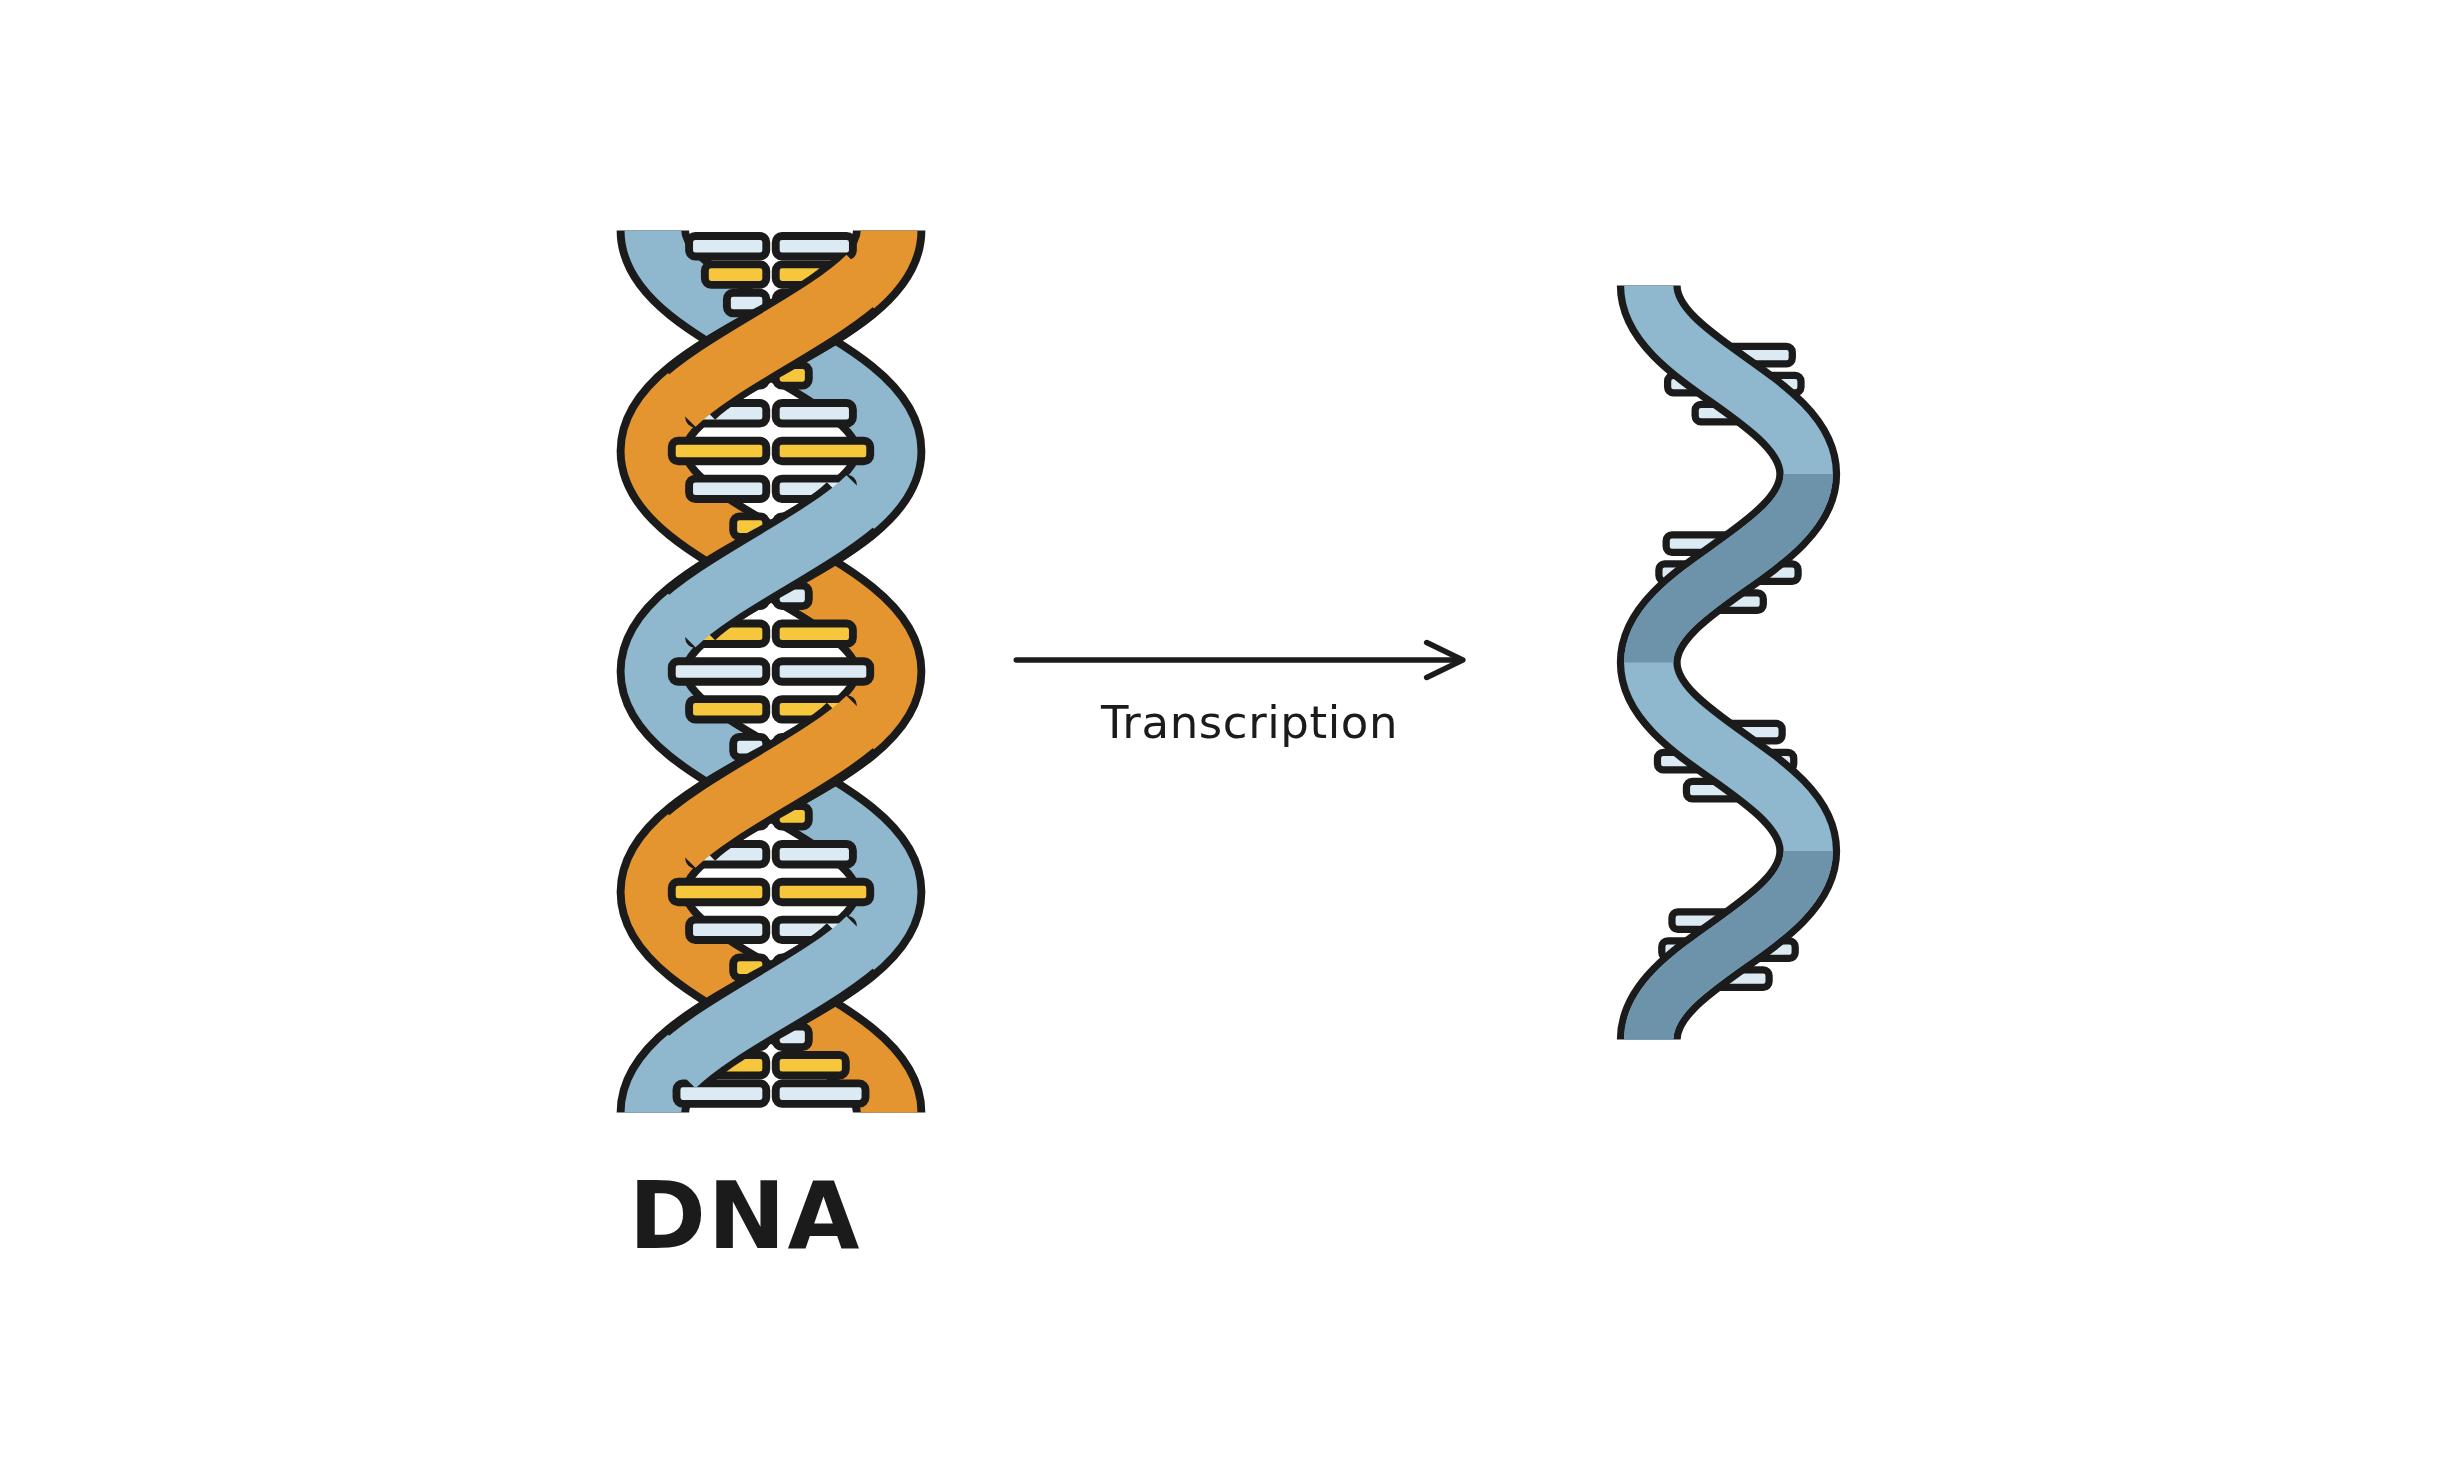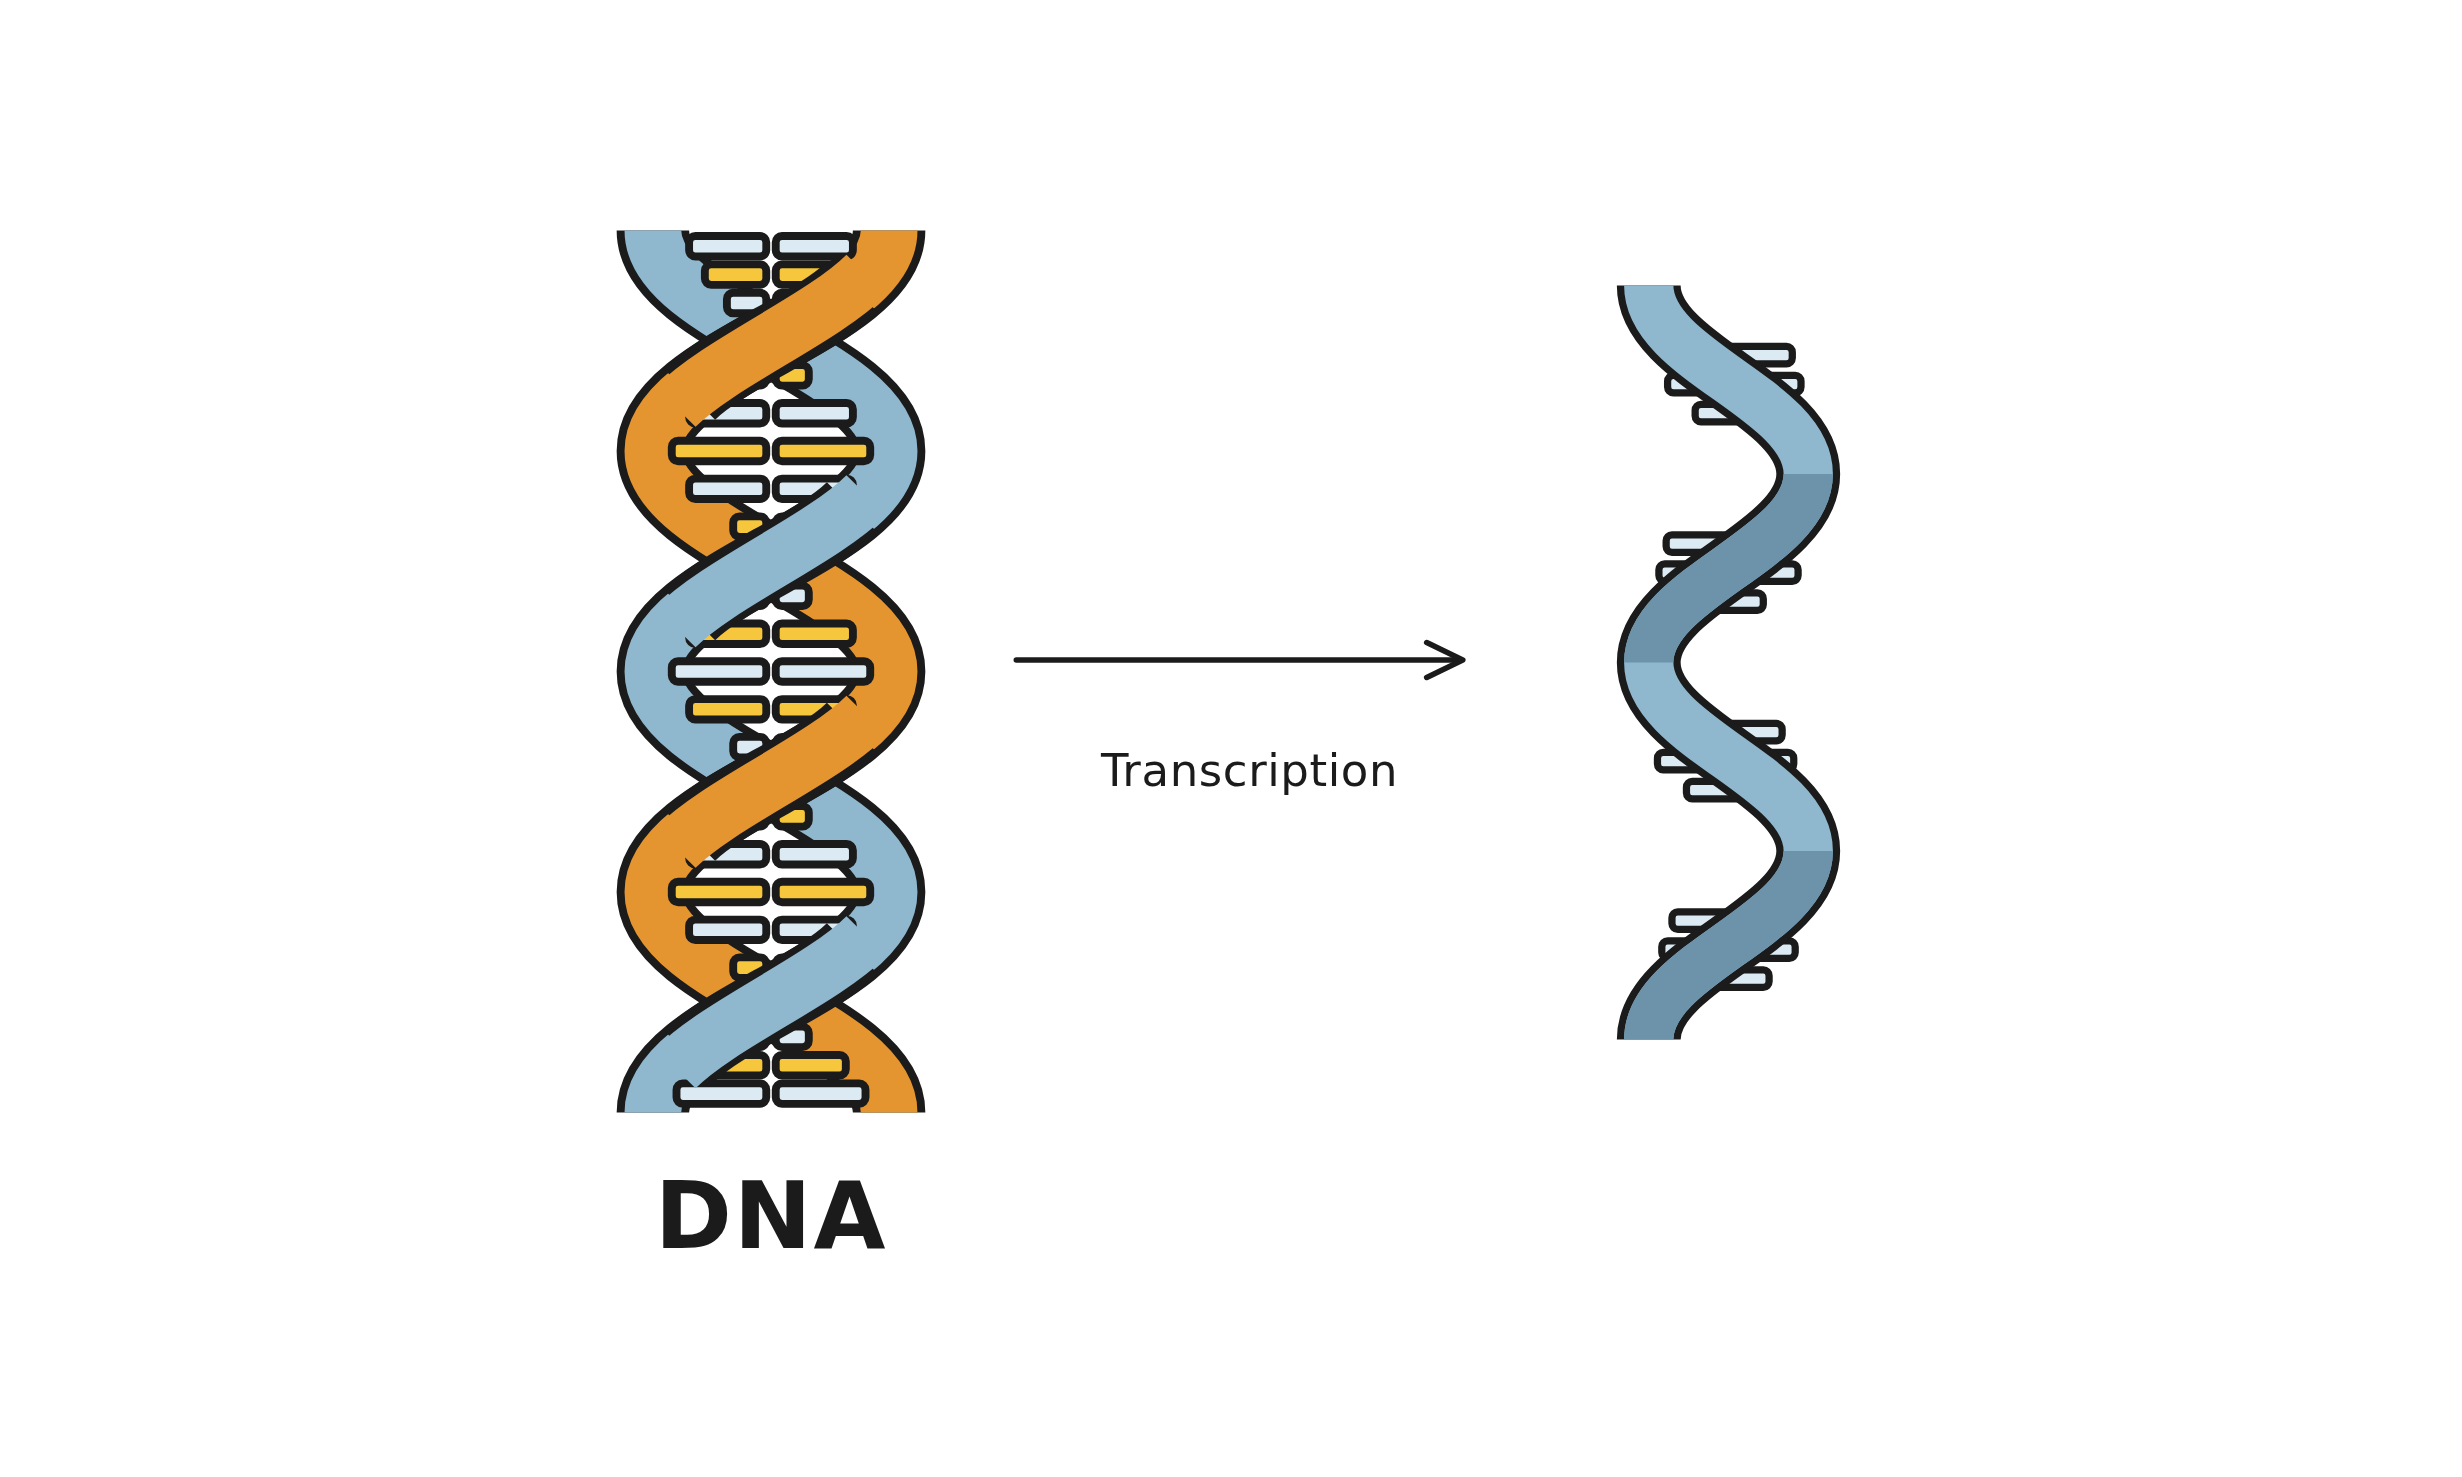--- a/index.html
+++ b/index.html
@@ -29,21 +29,20 @@
     letter-spacing:1.9px;
     color:var(--text,#1b1b1b);
   }
   .arrow-label{
     position:absolute;
     text-align:center;
     font-size:45px;
     font-weight:500;
     letter-spacing:0.6px;
     color:var(--text,#1b1b1b);
-    margin-top:48px;
   }
 </style>
 </head>
 <body>
 
 <div class="canvas">
 
   <svg class="fig-svg" style="left:597px;top:199px;" width="348" height="945" viewBox="0 0 220 600" preserveAspectRatio="xMidYMid meet">
     <g>
       <path class="strand-outline" d="M 35 20 C 35 76 185 104 185 160 C 185 216 35 244 35 300 C 35 356 185 384 185 440 C 185 496 35 524 35 580"></path>
@@ -106,21 +105,21 @@
       <path class="strand-color blue" d="M 170.7 188 C 143 216 77 244 49.3 272"></path>
 
       <path class="strand-outline" d="M 161.8 336 C 139 359 81 381 58.2 404"></path>
       <path class="strand-color orange" d="M 170.7 328 C 143 356 77 384 49.3 412"></path>
 
       <path class="strand-outline" d="M 161.8 476 C 139 499 81 521 58.2 544"></path>
       <path class="strand-color blue" d="M 170.7 468 C 143 496 77 524 49.3 552"></path>
     </g>
   </svg>
 
-  <div class="structure-label" style="left:597px;top:1162px;width:348px;">DNA</div>
+  <div class="structure-label" style="left:571px;top:1162px;width:348px;">DNA</div>
 
   <svg class="fig-svg" style="left:1007px;top:635px;" width="485" height="50" viewBox="0 0 780 80">
     <line class="arrow-stroke" x1="15" y1="40" x2="725" y2="40"></line>
     <path class="arrow-stroke" d="M 675 12 L 733 40 L 675 68"></path>
   </svg>
 
   <div class="arrow-label" style="left:1007px;top:696px;width:485px;">Transcription</div>
 
   <svg class="fig-svg" style="left:1573px;top:242px;" width="311" height="870" viewBox="0 0 200 600" preserveAspectRatio="xMidYMid meet">
     <g id="mrna-bars">

